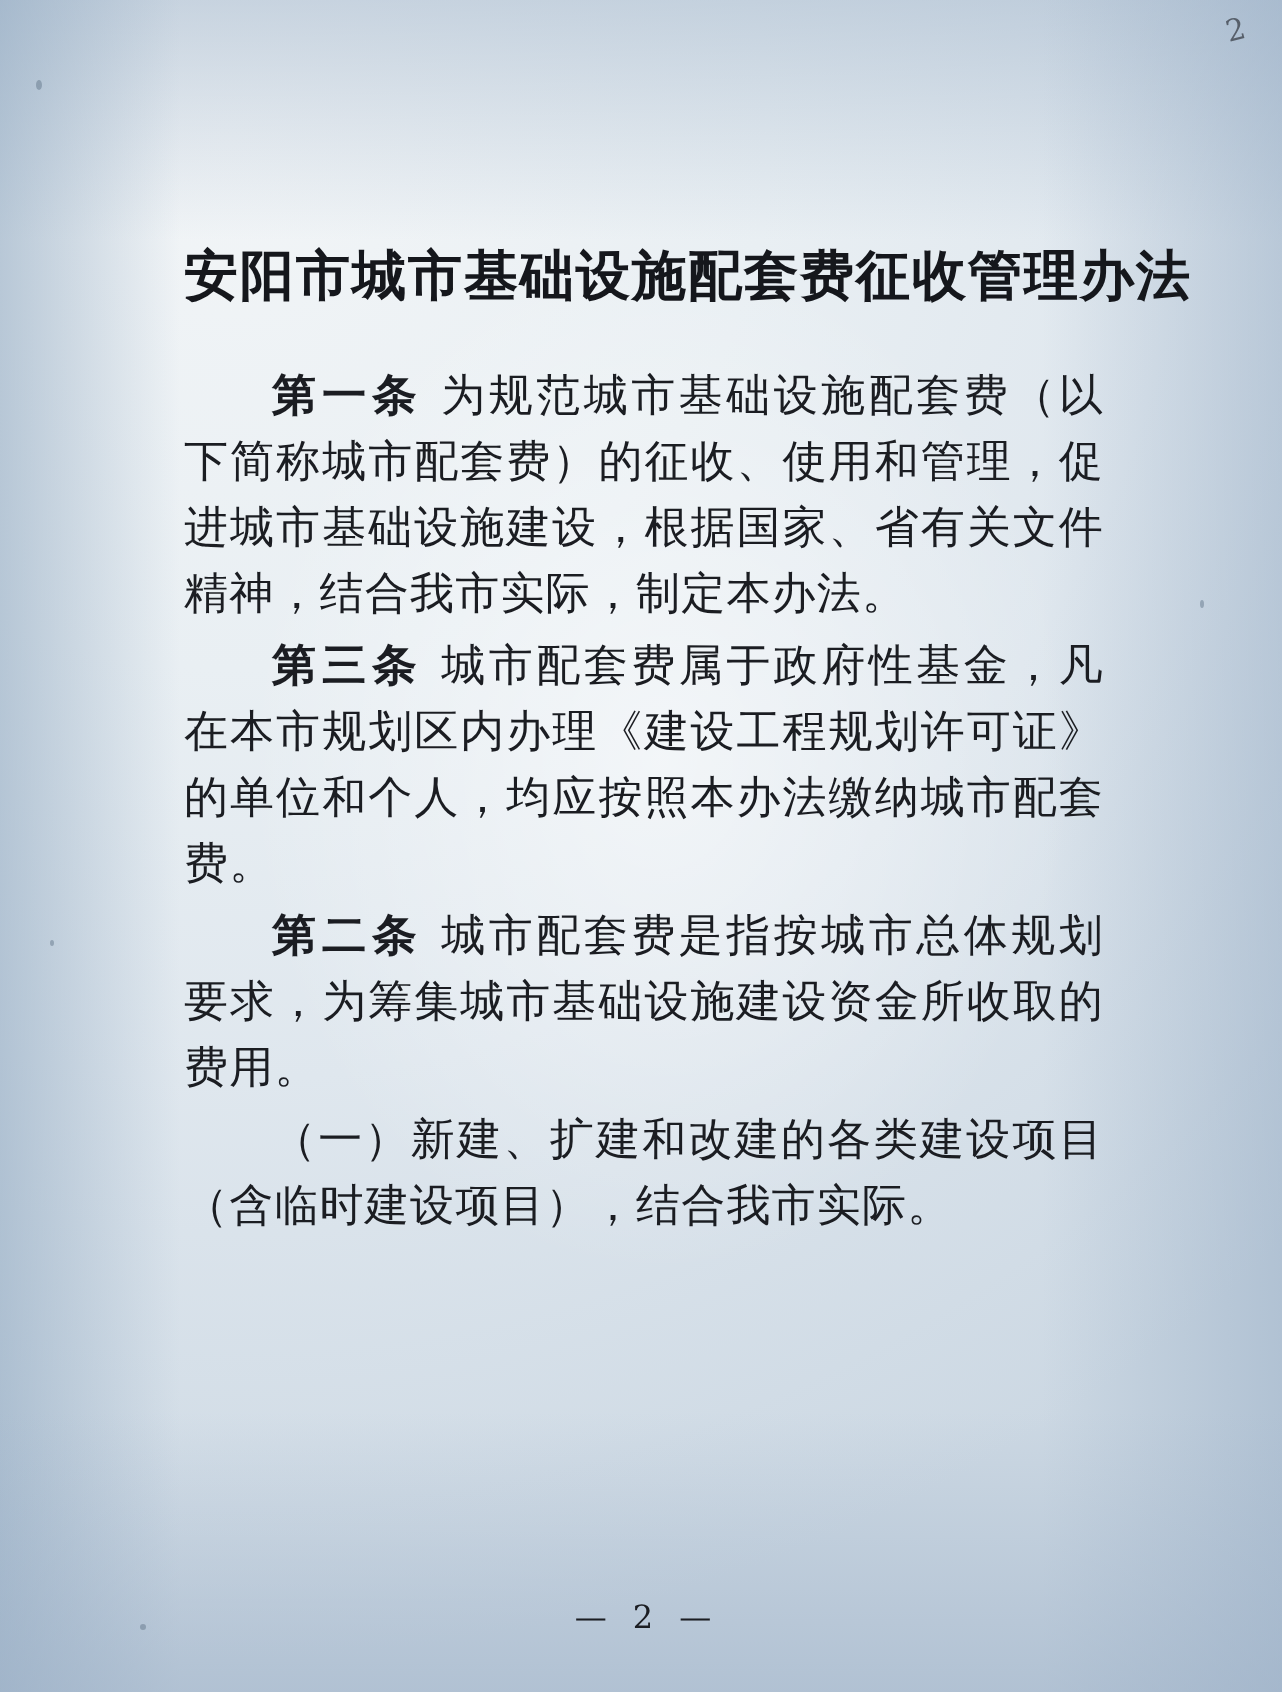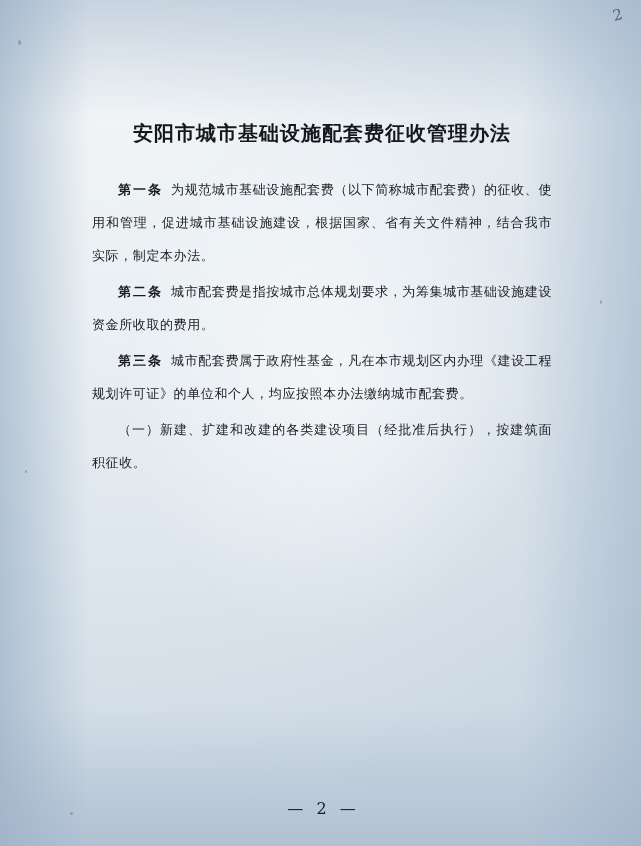--- a/index.html
+++ b/index.html
@@ -83,31 +83,31 @@
 
   
   #content {
     position: absolute;
     left: 92px;
     top: 120px;
     width: 460px;
   }
 
   #doc-title {
-    font-size: 20px;
+    font-size: 27px;
     font-weight: bold;
     letter-spacing: 1px;
     text-align: center;
     color: #15171c;
     margin: 0 0 26px 0;
     white-space: nowrap;
   }
 
   .para {
-    font-size: 13px;
+    font-size: 22px;
     line-height: 33px;
     letter-spacing: 0.6px;
     color: #1b1d22;
     text-align: justify;
     text-justify: inter-ideograph;
     margin: 0 0 3px 0;
     text-indent: 2em;
   }
   .para .art {
     font-weight: bold;
@@ -153,31 +153,31 @@
 
   <div id="content">
 
     <h1 id="doc-title">安阳市城市基础设施配套费征收管理办法</h1>
 
     <p class="para">
       <span class="art">第一条</span><span class="gap"></span><span>为规范城市基础设施配套费（以下简称城市配套费）的征收、使用和管理，促进城市基础设施建设，根据国家、省有关文件精神，结合我市实际，制定本办法。</span>
     </p>
 
     <p class="para">
-      <span class="art">第二条</span><span class="gap"></span><span>城市配套费是指按城市总体规划要求，为筹集城市基础设施建设资金所收取的费用。</span>
+      <span class="art">第三条</span><span class="gap"></span><span>城市配套费属于政府性基金，凡在本市规划区内办理《建设工程规划许可证》的单位和个人，均应按照本办法缴纳城市配套费。</span>
     </p>
 
     <p class="para">
-      <span class="art">第三条</span><span class="gap"></span><span>城市配套费属于政府性基金，凡在本市规划区内办理《建设工程规划许可证》的单位和个人，均应按照本办法缴纳城市配套费。</span>
+      <span class="art">第二条</span><span class="gap"></span><span>城市配套费是指按城市总体规划要求，为筹集城市基础设施建设资金所收取的费用。</span>
     </p>
 
 
 
     <p class="para">
-      <span>（一）新建、扩建和改建的各类建设项目（经批准后执行），按建筑面积征收。</span>
+      <span>（一）新建、扩建和改建的各类建设项目（含临时建设项目），结合我市实际。</span>
     </p>
 
 
   </div>
 
   <div id="page-number">
     <span class="pn-inner">— 2 —</span>
   </div>
 
 </div>

